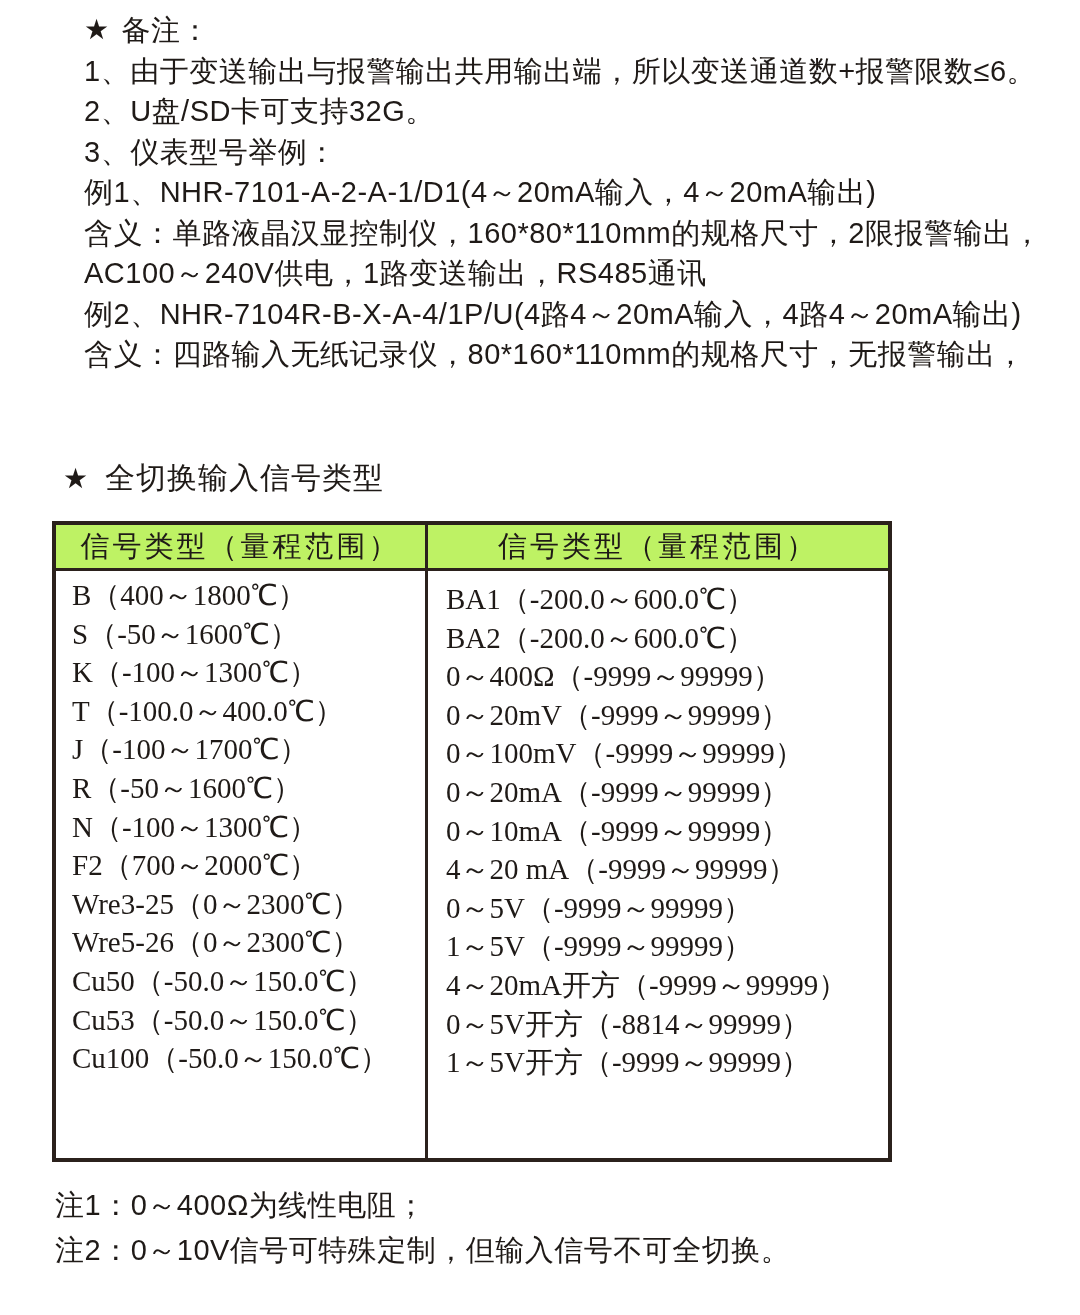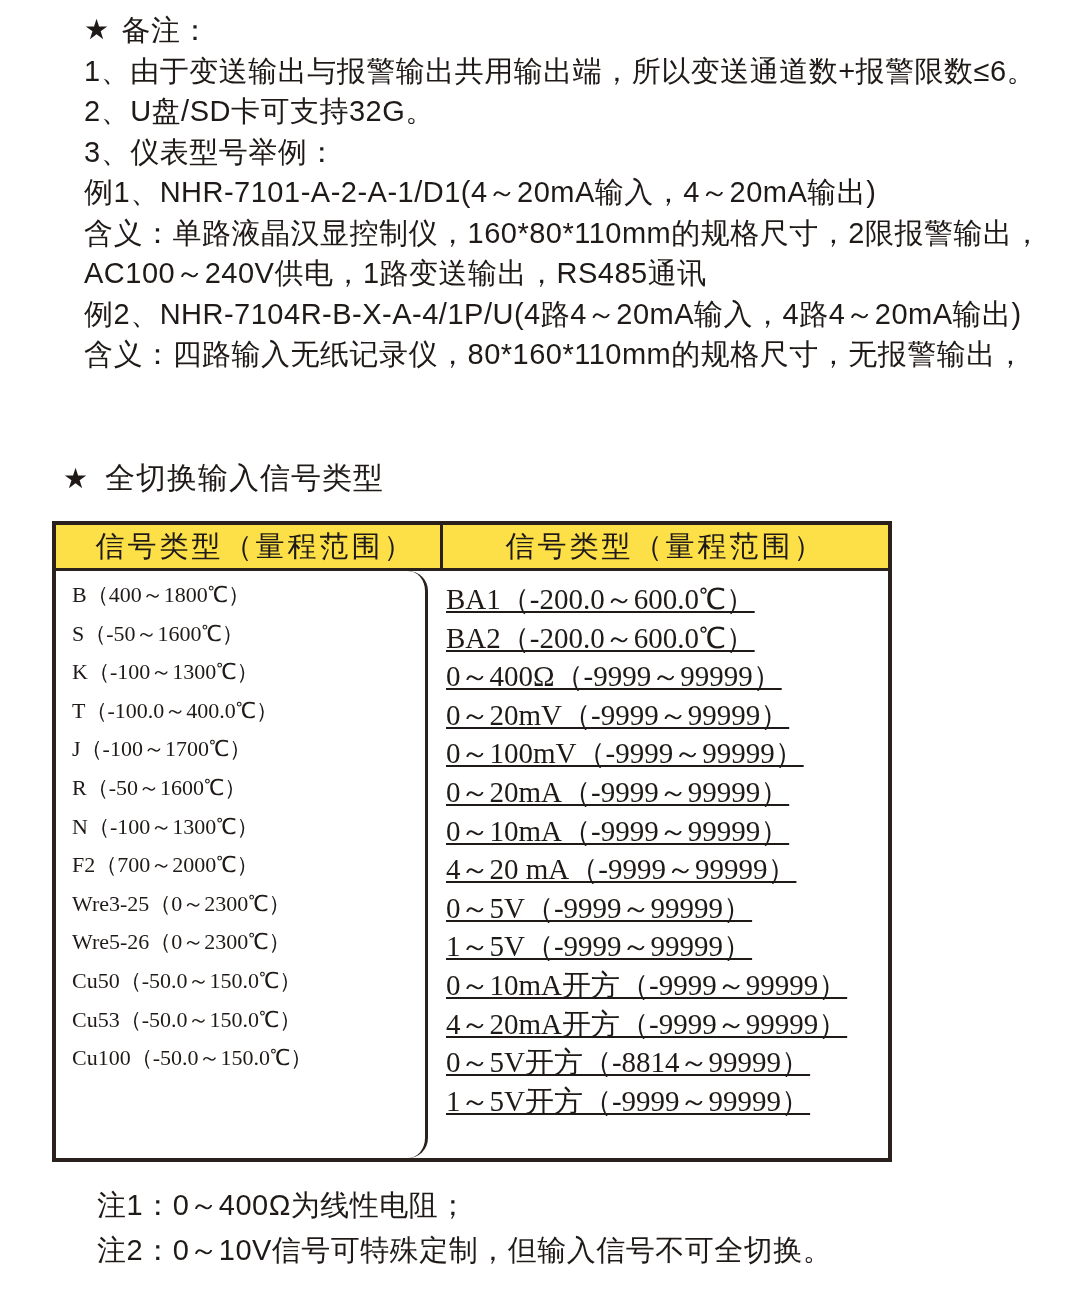--- a/index.html
+++ b/index.html
@@ -47,43 +47,42 @@
   .signal-table {
     position: absolute;
     left: 52px;
     top: 521px;
     width: 832px;
     height: 633px;
     border: 4px solid #2b211c;
     font-family: "Liberation Serif", serif;
     box-sizing: content-box;
   }
-  .thead { display: flex; height: 43px; border-bottom: 3px solid #2b211c; background: #fde047; padding-left: 15px; }
+  .thead { display: flex; height: 43px; border-bottom: 3px solid #2b211c; background: #bef264; }
   .tbody { display: flex; height: 587px; }
   .col-left  { width: 372px; border-right: 3px solid #2b211c; box-sizing: border-box; }
   .col-right { flex: 1; }
   .th {
     display: flex; align-items: center; justify-content: center;
     font-size: 29px; letter-spacing: 3px; white-space: nowrap;
   }
-  .cells-left  { padding: 5px 8px 0 16px; font-size: 22px; line-height: 38.6px; white-space: nowrap; border-radius: 20px; }
-  .cells-right { padding: 9px 8px 0 18px; font-size: 29px; line-height: 38.6px; white-space: nowrap; text-decoration: underline; }
+  .cells-left  { padding: 5px 8px 0 16px; font-size: 29px; line-height: 38.6px; white-space: nowrap; }
+  .cells-right { padding: 9px 8px 0 18px; font-size: 29px; line-height: 38.6px; white-space: nowrap; }
 
   
   .footnotes {
     position: absolute;
     left: 55px;
     top: 1183px;
     font-family: "Liberation Sans", sans-serif;
     font-size: 29px;
     font-weight: 500;
     line-height: 45px;
     letter-spacing: 0.5px;
     white-space: nowrap;
-    margin-left: 42px;
   }
 </style>
 </head>
 <body>
 
 <div class="page">
 
   <div class="remarks">
     <div class="remarks-title">
       <span class="star">★</span>
@@ -131,21 +130,20 @@
           <div class="table-cell">BA1（-200.0～600.0℃）</div>
           <div class="table-cell">BA2（-200.0～600.0℃）</div>
           <div class="table-cell">0～400Ω（-9999～99999）</div>
           <div class="table-cell">0～20mV（-9999～99999）</div>
           <div class="table-cell">0～100mV（-9999～99999）</div>
           <div class="table-cell">0～20mA（-9999～99999）</div>
           <div class="table-cell">0～10mA（-9999～99999）</div>
           <div class="table-cell">4～20 mA（-9999～99999）</div>
           <div class="table-cell">0～5V（-9999～99999）</div>
           <div class="table-cell">1～5V（-9999～99999）</div>
-          <div class="table-cell">0～10mA开方（-9999～99999）</div>
           <div class="table-cell">4～20mA开方（-9999～99999）</div>
           <div class="table-cell">0～5V开方（-8814～99999）</div>
           <div class="table-cell">1～5V开方（-9999～99999）</div>
         </div>
     </div>
   </div>
 
   <div class="footnotes">
       <div class="footnote-line">注1：0～400Ω为线性电阻；</div>
       <div class="footnote-line">注2：0～10V信号可特殊定制，但输入信号不可全切换。</div>

